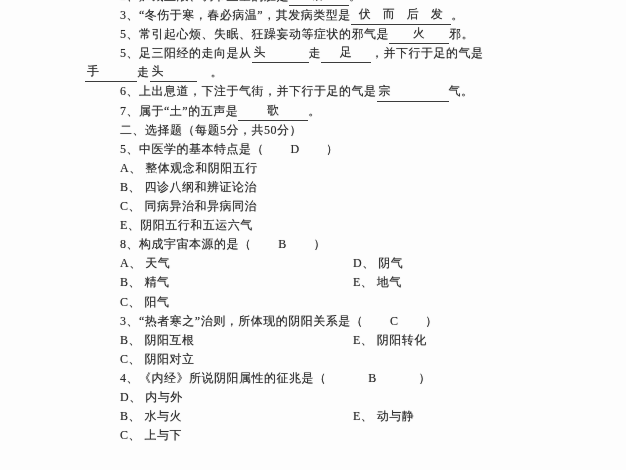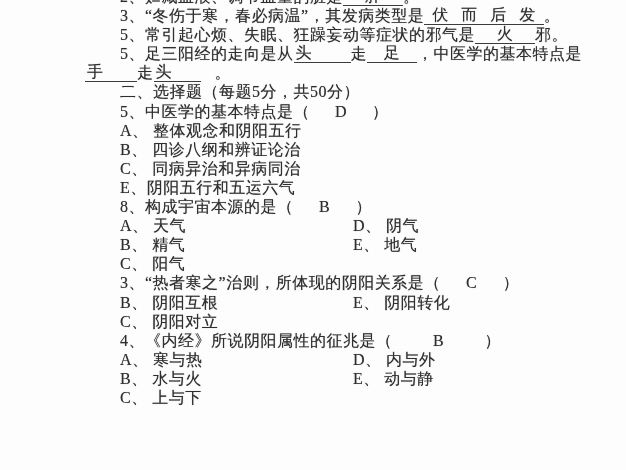--- a/index.html
+++ b/index.html
@@ -7,21 +7,21 @@
     padding: 0;
     background: #ffffff;
   }
   .page {
     position: relative;
     width: 626px;
     height: 470px;
     overflow: hidden;
     background: #fdfdfd;
     font-family: "Liberation Serif", "DejaVu Serif", serif;
-    font-size: 16px;
+    font-size: 12px;
     line-height: 19.1px;
     color: #2e2e2e;
     letter-spacing: 0.5px;
     text-shadow: 0 0 0.8px rgba(50,50,50,0.55);
   }
   .doc {
     margin-left: 85px;
     margin-top: -13px;
   }
   .line {
@@ -70,27 +70,33 @@
 
     <div class="line indent">
       <span>3、“冬伤于寒，春必病温”，其发病类型是</span><span class="blank"><span class="spread">伏 而 后 发</span></span><span>。</span>
     </div>
 
     <div class="line indent">
       <span>5、常引起心烦、失眠、狂躁妄动等症状的邪气是</span><span class="blank b60"><span>火</span></span><span>邪。</span>
     </div>
 
     <div class="line indent">
-      <span>5、足三阳经的走向是从</span><span class="blank left b55"><span>头</span></span><span>走</span><span class="blank b50"><span>足</span></span><span>，中医学的基本特点是</span>
+      <span>5、足三阳经的走向是从</span><span class="blank left b55"><span>头</span></span><span>走</span><span class="blank b50"><span>足</span></span><span>，并下行于足的气是</span>
     </div>
     <div class="line">
       <span class="blank left b50"><span>手</span></span><span>走</span><span class="blank left b45"><span>头</span></span><span class="period-gap">。</span>
     </div>
 
+    <div class="line indent">
+      <span>6、上出息道，下注于气街，并下行于足的气是</span><span class="blank left b70"><span>宗</span></span><span>气。</span>
+    </div>
 
+    <div class="line indent">
+      <span>7、属于“土”的五声是</span><span class="blank b70"><span>歌</span></span><span>。</span>
+    </div>
 
     <div class="line indent">
       <span>二、选择题（每题5分，共50分）</span>
     </div>
 
     <div class="line indent">
       <span>5、中医学的基本特点是（</span><span class="ans">D</span><span>）</span>
     </div>
     <div class="line indent"><span>A、 整体观念和阴阳五行</span></div>
     <div class="line indent"><span>B、 四诊八纲和辨证论治</span></div>
@@ -122,21 +128,20 @@
     </div>
     <div class="line indent two-col">
       <span class="col-left">C、 阴阳对立</span>
         <span></span>
     </div>
 
     <div class="line indent">
       <span>4、《内经》所说阴阳属性的征兆是（</span><span class="ans ans-wide">B</span><span>）</span>
     </div>
     <div class="line indent two-col">
-      <span class="col-left">A、 寒与热</span>
         <span>D、 内与外</span>
     </div>
     <div class="line indent two-col">
       <span class="col-left">B、 水与火</span>
         <span>E、 动与静</span>
     </div>
     <div class="line indent two-col">
       <span class="col-left">C、 上与下</span>
         <span></span>
     </div>

